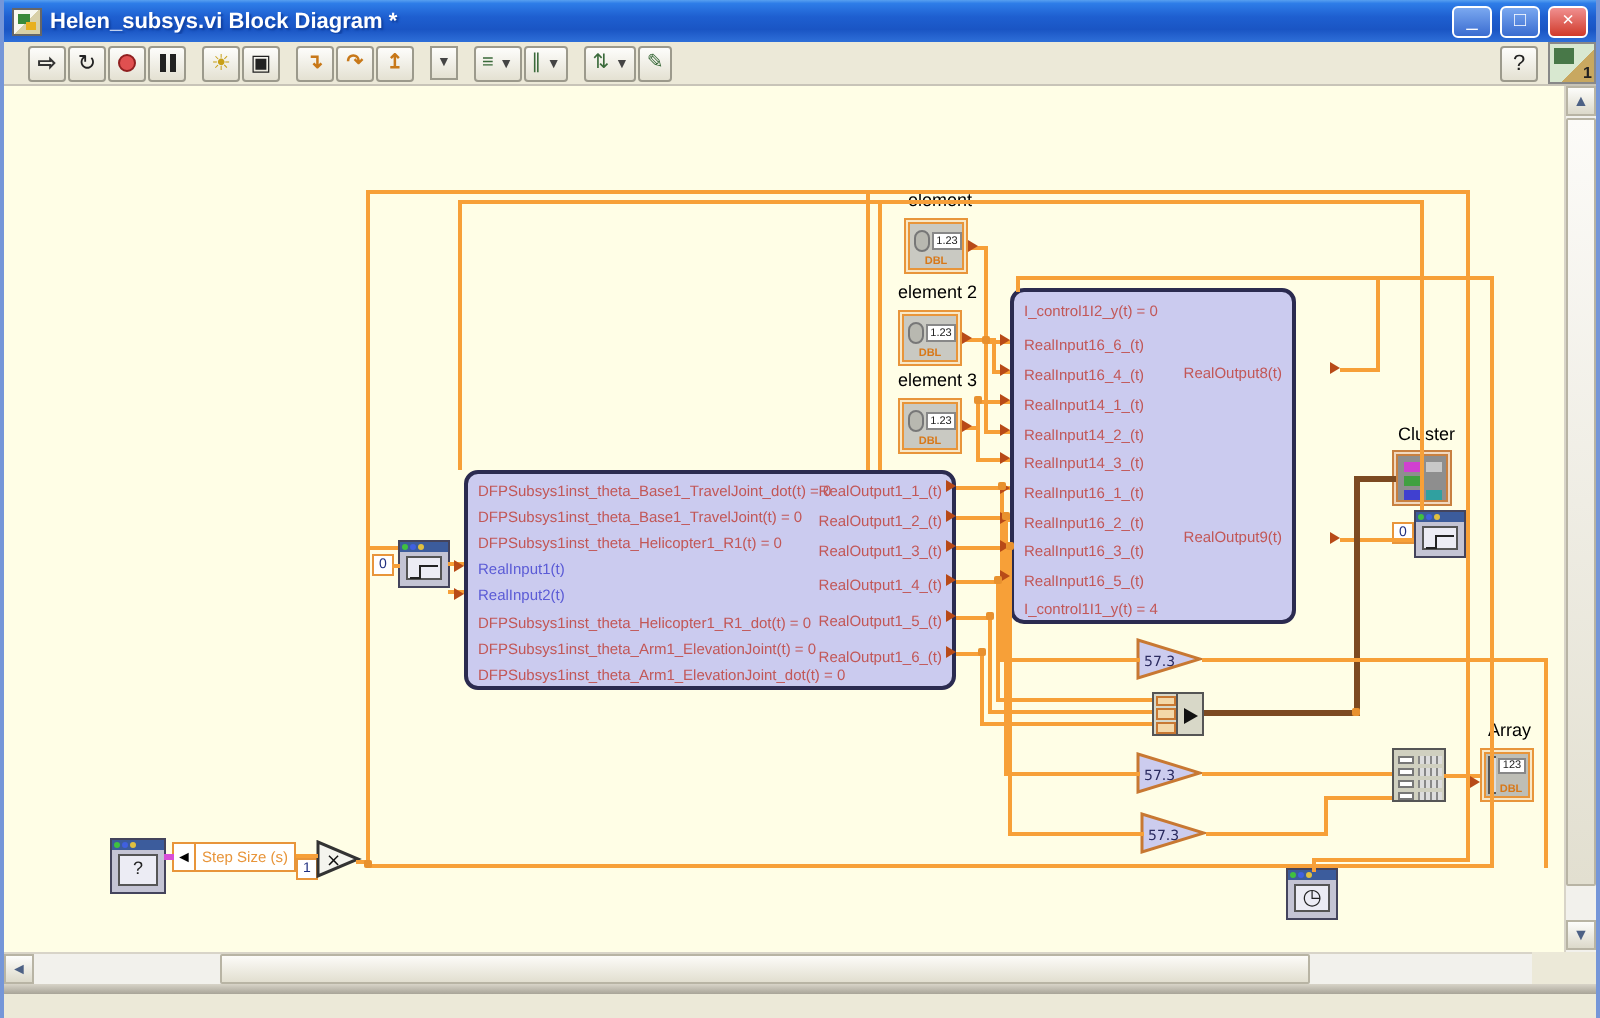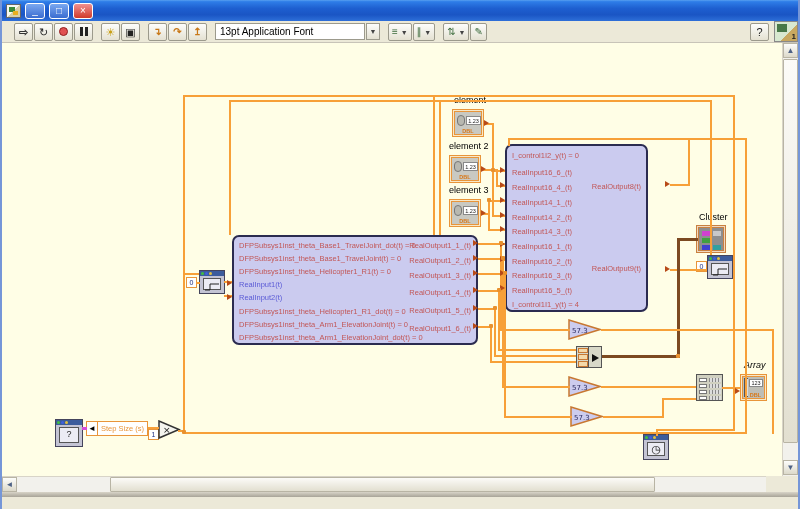--- a/index.html
+++ b/index.html
@@ -103,40 +103,40 @@
   .buildarr b { position:absolute; left:12px; height:4px; width:12px; background:repeating-linear-gradient(90deg,#888 0 1px,#DDD 1px 3px); }
   svg text { font-family:"DejaVu Sans", sans-serif; }
 </style>
 </head>
 <body>
 
 <div class="window">
 
   <div class="titlebar">
     <div class="titleicon"></div>
+    <div class="titletext">Helen_subsys.vi Block Diagram *</div>
     <div class="winbtn">_</div>
     <div class="winbtn">□</div>
     <div class="winbtn close">×</div>
   </div>
 
 
   <div class="toolbar">
     <div class="tbtn run">⇨</div>
     <div class="tbtn">↻</div>
     <div class="tbtn abort"><span></span></div>
     <div class="tbtn pause"><span></span><span></span></div>
     <div class="tsep"></div>
     <div class="tbtn bulb">☀</div>
     <div class="tbtn">▣</div>
     <div class="tsep"></div>
     <div class="tbtn step">↴</div>
     <div class="tbtn step">↷</div>
     <div class="tbtn step">↥</div>
     <div class="tsep"></div>
-    <div class="fontbox">13pt Application Font</div>
     <div class="fontdrop">▼</div>
     <div class="tsep"></div>
     <div class="grpbtn"><span>≡</span> <small>▼</small></div>
     <div class="grpbtn"><span>∥</span> <small>▼</small></div>
     <div class="tsep"></div>
     <div class="grpbtn"><span>⇅</span> <small>▼</small></div>
     <div class="grpbtn"><span>✎</span></div>
     <div class="tbtn helpbtn">?</div>
     <div class="vi-icon">
         <i></i>
@@ -297,21 +297,21 @@
         <i style="top:3px"></i>
           <b style="top:3px"></b>
         <i style="top:9px"></i>
           <b style="top:9px"></b>
         <i style="top:15px"></i>
           <b style="top:15px"></b>
         <i style="top:21px"></i>
           <b style="top:21px"></b>
       </div>
 
-      <div class="termlabel" style="left:742px;top:317px;font-style:italic;">Array</div>
+      <div class="termlabel" style="left:742px;top:317px;">Array</div>
       <div class="arrind" style="left:738px;top:331px;">
         <div class="in2">
             <i class="brk"></i>
           <div class="row">123</div>
           <div class="dbl">DBL</div>
           </div>
       </div>
 
     <div class="wire" style="left: 181px; top: 52px; width: 2px; height: 339px;"></div>
         <div class="wire" style="left: 181px; top: 52px; width: 552px; height: 2px;"></div>

